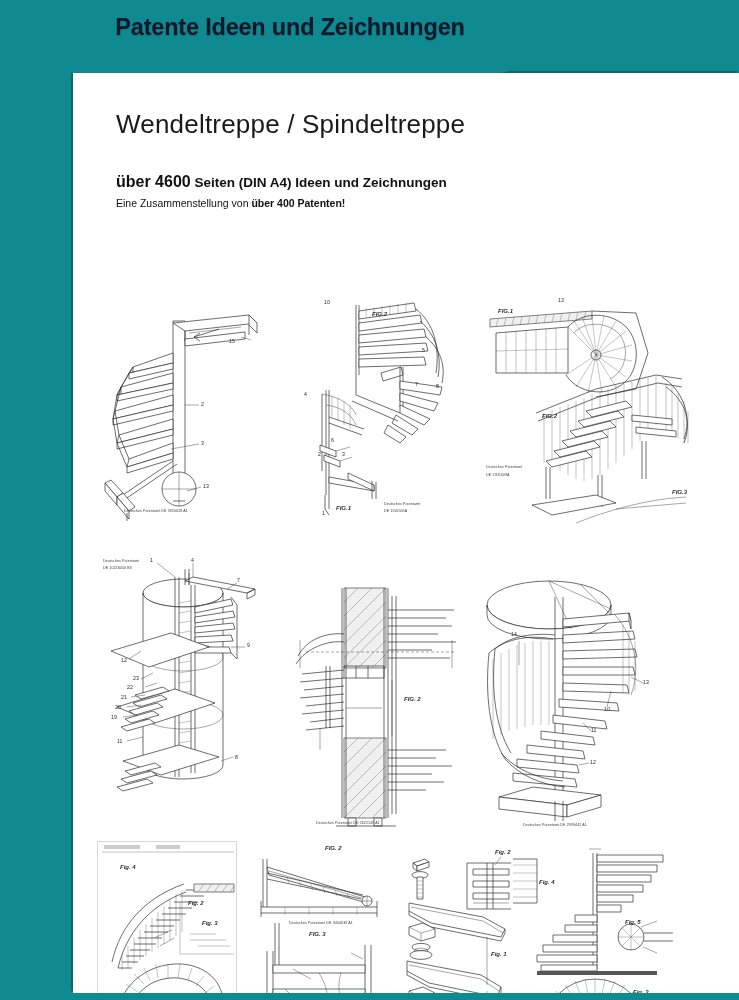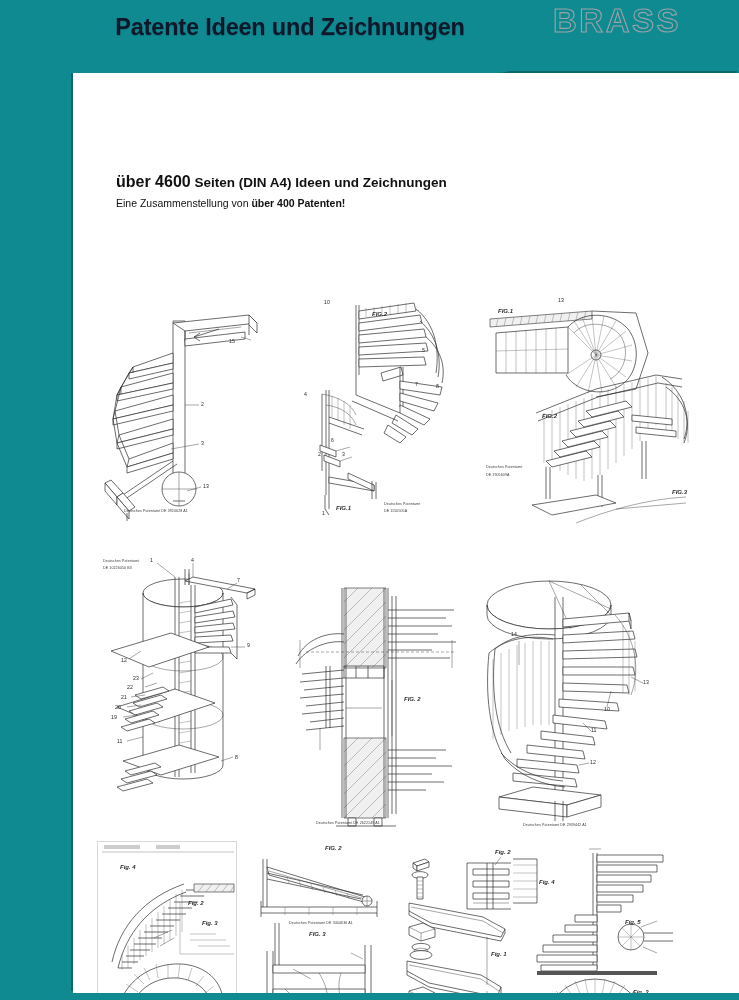--- a/index.html
+++ b/index.html
@@ -158,20 +158,21 @@
   .fillw { fill: #ffffff; stroke: #2e2e2e; stroke-width: 0.7; }
   .fillg { fill: #f0f0f0; stroke: #2e2e2e; stroke-width: 0.6; }
 </style>
 </head>
 <body>
 
 <div id="root">
 
   <div id="page">
 
+    <div id="doc-title">Wendeltreppe / Spindeltreppe</div>
 
     <div id="doc-sub1">
       <span class="big">über 4600</span>
       <span>Seiten (DIN A4) Ideen und Zeichnungen</span>
     </div>
 
     <div id="doc-sub2">
       <span>Eine Zusammenstellung von </span><b>über 400 Patenten!</b>
     </div>
 
@@ -939,16 +940,15 @@
       </div>
 
     </div>
   </div>
 
   <div id="banner">
     <div id="banner-title">Patente Ideen und Zeichnungen</div>
   </div>
 
   <div id="logo">
-    <div id="logo-brass">BRASS</div>
   </div>
 
 </div>
 
 </body></html>

